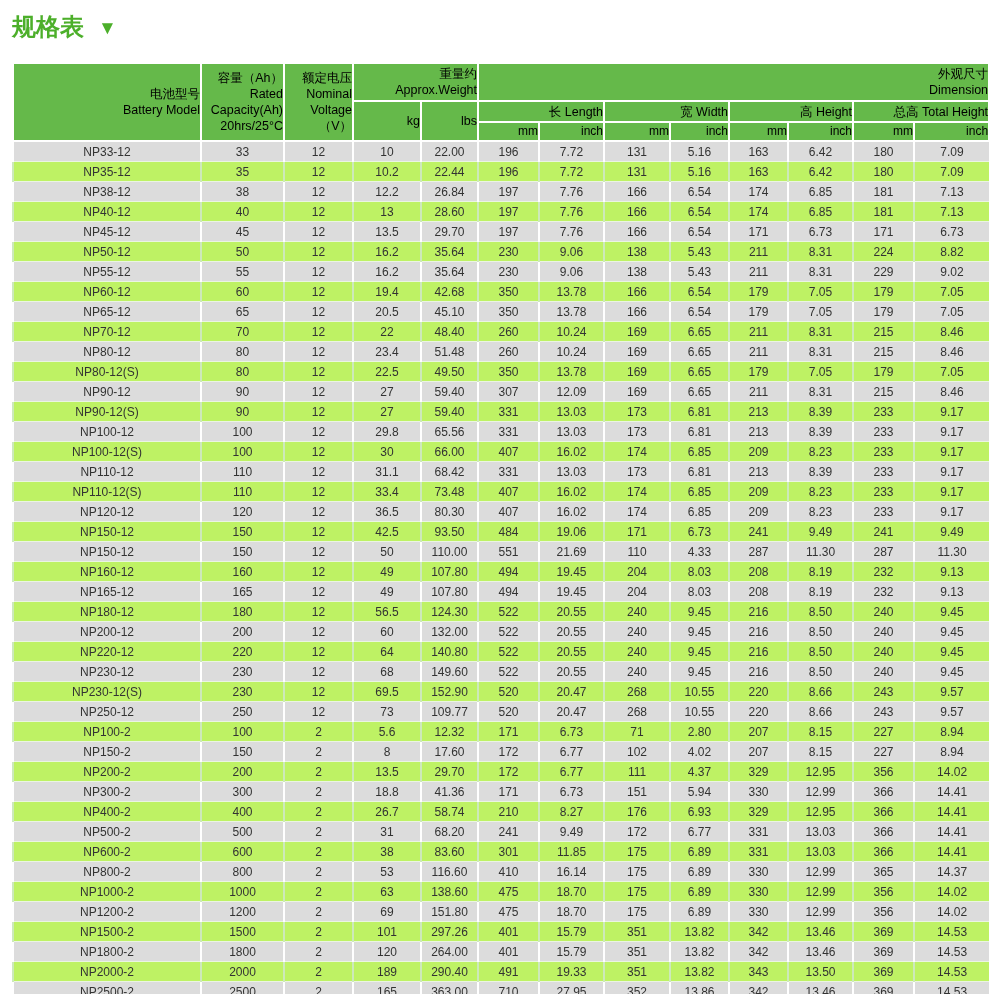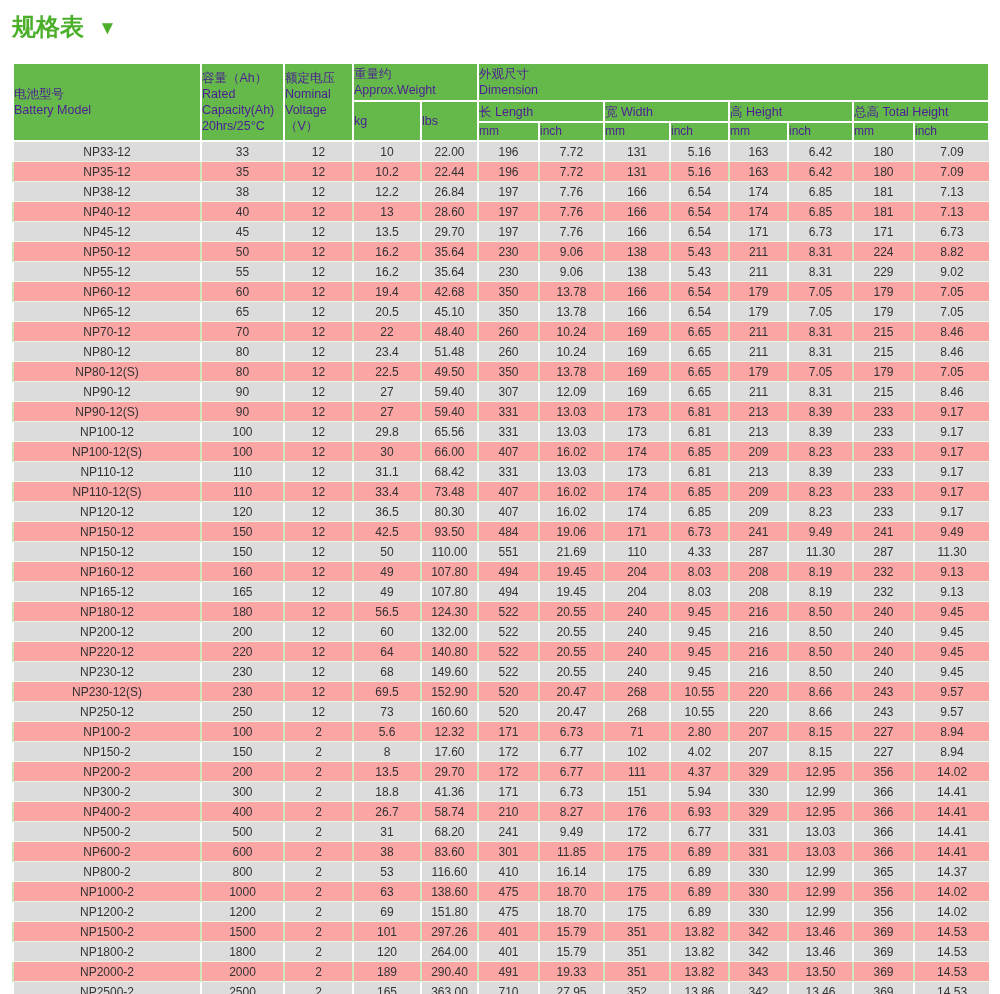--- a/index.html
+++ b/index.html
@@ -15,37 +15,37 @@
   .title-zh { font-size:24px; font-weight:bold; color:var(--accent-green);font-family:Liberation Mono, monospace; }
   .title-en { font-size:24px; font-weight:bold; color:var(--accent-green); letter-spacing:0.5px; }
   .title-tri { font-size:19px; color:var(--accent-green); margin-left:2px; padding-top:2px; }
 
   
   table.spec {
     border-collapse:collapse; table-layout:fixed;
     width:976px; margin:18px 0 0 2px;
   }
   thead th {
-    background:var(--header-green); color:#4c1d95;
+    background:var(--header-green); color:#000000;
     border:2px solid #ffffff;
     font-weight:normal; font-size:12.5px; line-height:1.28;
-    white-space:pre-line; text-align:left; vertical-align:middle;
+    white-space:pre-line; text-align:right; vertical-align:middle;
     padding:1px 0;
   }
   thead tr.h1 th { height:34px; }
   thead tr.h2 th { height:17px; }
   thead tr.h3 th { height:12px; font-size:12px; }
 
   tbody td {
     text-align:center; vertical-align:middle;
     font-size:12px; color:#333333;
     height:19px; padding:0; overflow:hidden;
     border-left:2px solid transparent;
   }
-  tbody tr { background:#fca5a5; }
+  tbody tr { background:#bef264; }
   tbody tr:nth-child(odd) { background:var(--row-gray); }
   tbody tr:nth-child(odd) td { border-left-color:#ffffff; }
   tbody tr:nth-child(even) td { border-left-color:var(--divider-green); }
   tbody tr:nth-child(even) td { border-top:1px solid #eaf5e2; border-bottom:1px solid #eaf5e2; }
   tbody td:first-child { border-left-color:transparent; }
 </style>
 </head>
 <body>
 
 <div class="page">
@@ -526,21 +526,21 @@
           <td>220</td>
           <td>8.66</td>
           <td>243</td>
           <td>9.57</td>
         </tr>
         <tr>
           <td>NP250-12</td>
           <td>250</td>
           <td>12</td>
           <td>73</td>
-          <td>160.60</td>
+          <td>109.77</td>
           <td>520</td>
           <td>20.47</td>
           <td>268</td>
           <td>10.55</td>
           <td>220</td>
           <td>8.66</td>
           <td>243</td>
           <td>9.57</td>
         </tr>
         <tr>

